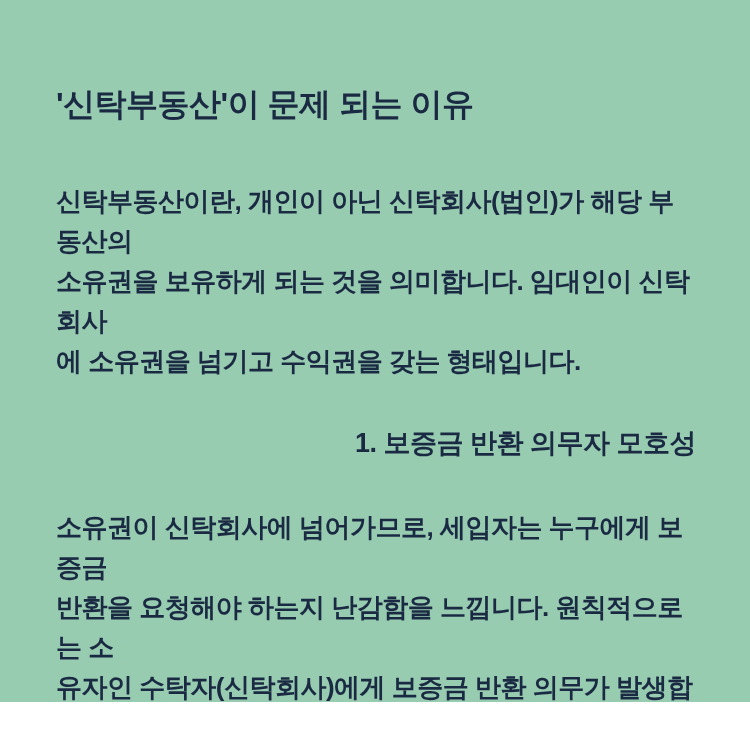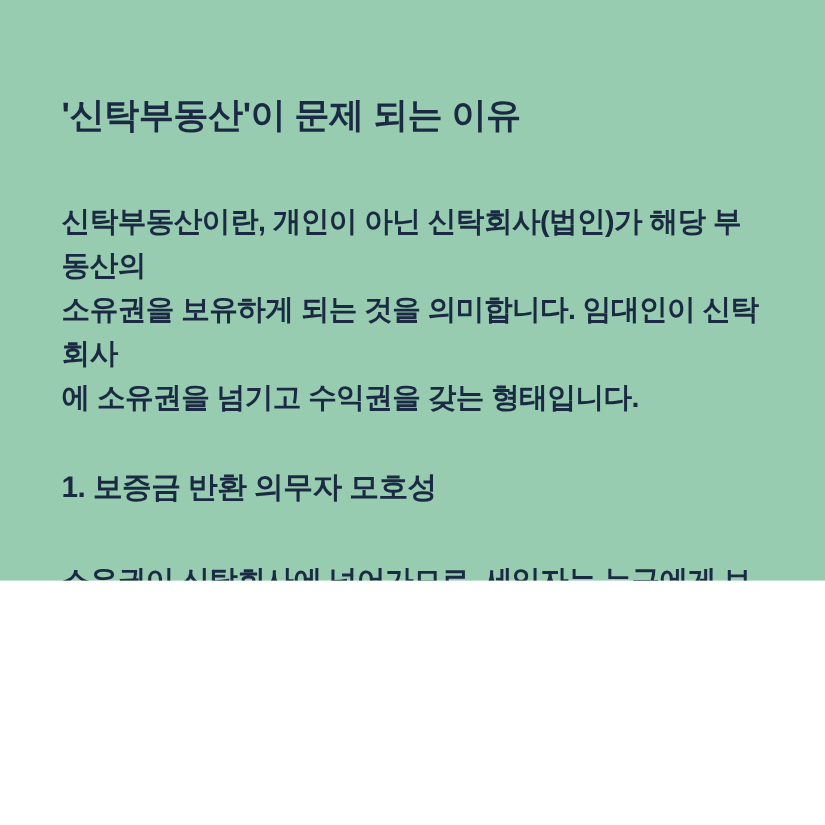--- a/index.html
+++ b/index.html
@@ -2,21 +2,21 @@
 <html><head>
 <meta charset="utf-8">
 <style>
   html, body {
     margin: 0;
     padding: 0;
   }
   .card {
     position: relative;
     width: 750px;
-    height: 528px;
+    height: 702px;
     box-sizing: border-box;
     background: #98CCB1;
     color: #1B2A43;
     font-family: "Liberation Sans", sans-serif;
     padding: 84px 54px 0 56px;
     overflow: hidden;
     letter-spacing: -0.5px;
   }
   .card h1 {
     font-size: 32px;
@@ -29,20 +29,21 @@
     line-height: 40px;
     font-weight: 700;
     margin: 0 0 42px 0;
     white-space: pre-line;
   }
   .card h2 {
     font-size: 27px;
     line-height: 40px;
     font-weight: 800;
     margin: 0 0 44px 0;
+    text-align: right;
   }
 </style>
 </head>
 <body>
 
 <div class="card">
   <h1>'신탁부동산'이 문제 되는 이유</h1>
 
   <p>신탁부동산이란, 개인이 아닌 신탁회사(법인)가 해당 부동산의
 소유권을 보유하게 되는 것을 의미합니다. 임대인이 신탁회사

